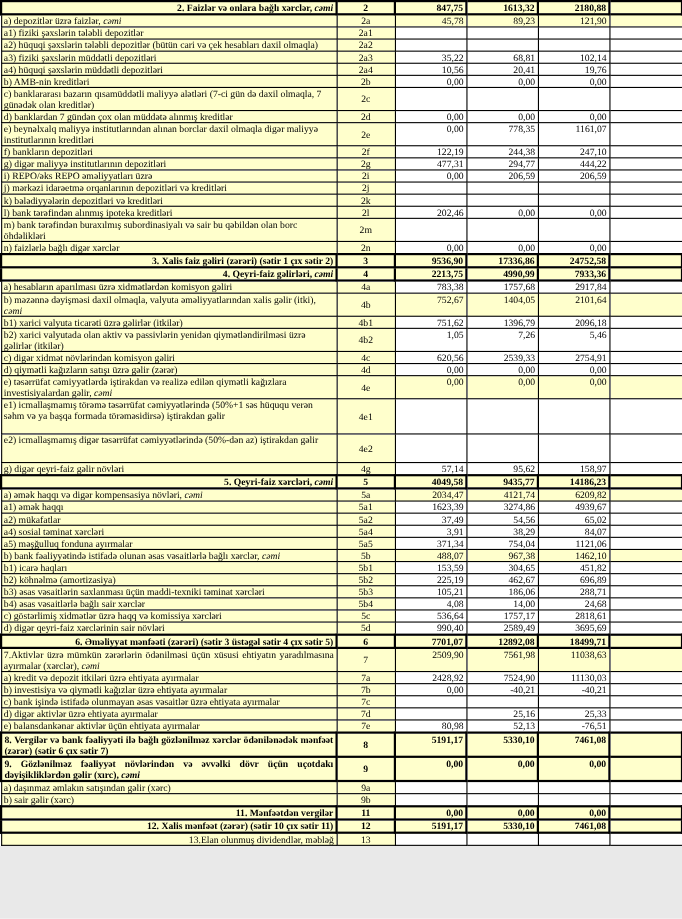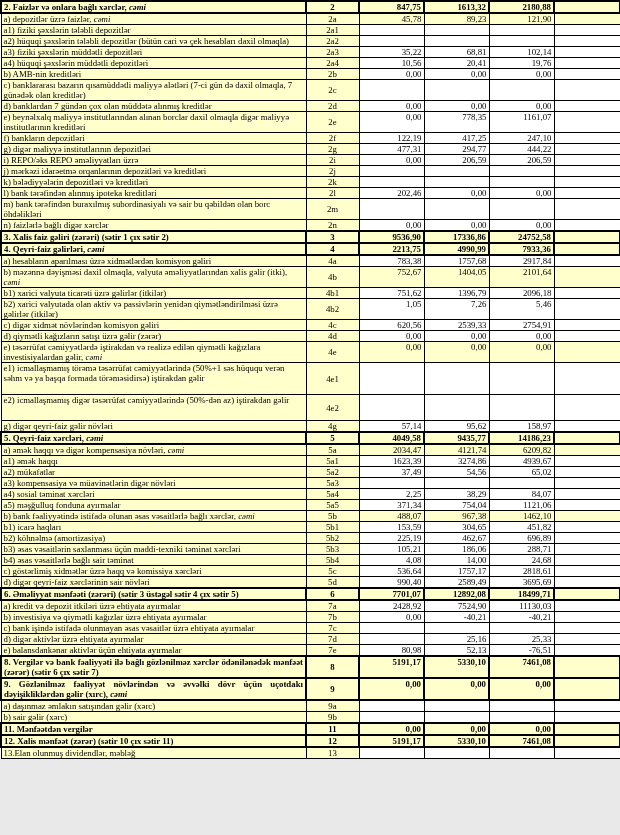--- a/index.html
+++ b/index.html
@@ -26,21 +26,21 @@
     word-wrap: break-word;
   }
   table.report tr { height: 11px; }
   td.desc { background: #ffffcc; vertical-align: top; }
   td.code { background: #ffffcc; text-align: center; vertical-align: middle; font-size: 8.5px; }
   td.val  { background: #ffffff; text-align: right; vertical-align: top; padding-right: 3px; }
   td.extra{ background: #ffffff; }
   tr.total td.val, tr.total td.extra,
   tr.section td.val, tr.section td.extra { background: #ffffcc; }
   tr.section td { border-width: 2px; font-weight: bold; }
-  .ind0 { padding-left: 3px; }
+  .ind0 { padding-left: 3px; text-align: right; }
   .ind1 { padding-left: 8px; }
   .ind2 { padding-left: 38px; font-family: Liberation Serif, serif; }
   .just { text-align: justify; }
   td.desc i { font-style: italic; }
 </style>
 </head>
 <body>
 
 <div id="sheet">
   <table class="report">
@@ -130,21 +130,21 @@
           <td class="code">2e</td>
           <td class="val">0,00</td>
           <td class="val">778,35</td>
           <td class="val">1161,07</td>
           <td class="extra"></td>
         </tr>
         <tr>
           <td class="desc ind1"><span>f) bankların depozitləri</span></td>
           <td class="code">2f</td>
           <td class="val">122,19</td>
-          <td class="val">417,25</td>
+          <td class="val">244,38</td>
           <td class="val">247,10</td>
           <td class="extra"></td>
         </tr>
         <tr>
           <td class="desc ind1"><span>g) digər maliyyə institutlarının depozitləri</span></td>
           <td class="code">2g</td>
           <td class="val">477,31</td>
           <td class="val">294,77</td>
           <td class="val">444,22</td>
           <td class="extra"></td>
@@ -319,31 +319,23 @@
         </tr>
         <tr>
           <td class="desc ind2"><span>a2) mükafatlar</span></td>
           <td class="code">5a2</td>
           <td class="val">37,49</td>
           <td class="val">54,56</td>
           <td class="val">65,02</td>
           <td class="extra"></td>
         </tr>
         <tr>
-          <td class="desc ind2"><span>a3) kompensasiya və müavinətlərin digər növləri</span></td>
-          <td class="code">5a3</td>
-          <td class="val"></td>
-          <td class="val"></td>
-          <td class="val"></td>
-          <td class="extra"></td>
-        </tr>
-        <tr>
           <td class="desc ind2"><span>a4) sosial təminat xərcləri</span></td>
           <td class="code">5a4</td>
-          <td class="val">2,25</td>
+          <td class="val">3,91</td>
           <td class="val">38,29</td>
           <td class="val">84,07</td>
           <td class="extra"></td>
         </tr>
         <tr>
           <td class="desc ind2"><span>a5) məşğulluq fonduna ayırmalar</span></td>
           <td class="code">5a5</td>
           <td class="val">371,34</td>
           <td class="val">754,04</td>
           <td class="val">1121,06</td>
@@ -375,21 +367,21 @@
         </tr>
         <tr>
           <td class="desc ind2"><span>b3) əsas vəsaitlərin saxlanması üçün maddi-texniki təminat xərcləri</span></td>
           <td class="code">5b3</td>
           <td class="val">105,21</td>
           <td class="val">186,06</td>
           <td class="val">288,71</td>
           <td class="extra"></td>
         </tr>
         <tr>
-          <td class="desc ind2"><span>b4) əsas vəsaitlərlə bağlı sair təminat</span></td>
+          <td class="desc ind2"><span>b4) əsas vəsaitlərlə bağlı sair xərclər</span></td>
           <td class="code">5b4</td>
           <td class="val">4,08</td>
           <td class="val">14,00</td>
           <td class="val">24,68</td>
           <td class="extra"></td>
         </tr>
         <tr>
           <td class="desc ind1"><span>c) göstərlimiş xidmətlər üzrə haqq və komissiya xərcləri</span></td>
           <td class="code">5c</td>
           <td class="val">536,64</td>
@@ -406,20 +398,28 @@
           <td class="extra"></td>
         </tr>
         <tr class="section">
           <td class="desc ind0"><span>6. Əməliyyat mənfəəti (zərəri) (sətir 3 üstəgəl sətir 4 çıx sətir 5)</span></td>
           <td class="code">6</td>
           <td class="val">7701,07</td>
           <td class="val">12892,08</td>
           <td class="val">18499,71</td>
           <td class="extra"></td>
         </tr>
+        <tr class="total">
+          <td class="desc ind0 just"><span>7.Aktivlər üzrə mümkün zərərlərin ödənilməsi üçün xüsusi ehtiyatın yaradılmasına ayırmalar (xərclər), </span><i>cəmi</i></td>
+          <td class="code">7</td>
+          <td class="val">2509,90</td>
+          <td class="val">7561,98</td>
+          <td class="val">11038,63</td>
+          <td class="extra"></td>
+        </tr>
         <tr>
           <td class="desc ind1"><span>a) kredit və depozit itkiləri üzrə ehtiyata ayırmalar</span></td>
           <td class="code">7a</td>
           <td class="val">2428,92</td>
           <td class="val">7524,90</td>
           <td class="val">11130,03</td>
           <td class="extra"></td>
         </tr>
         <tr>
           <td class="desc ind1"><span>b) investisiya və qiymətli kağızlar üzrə ehtiyata ayırmalar</span></td>

